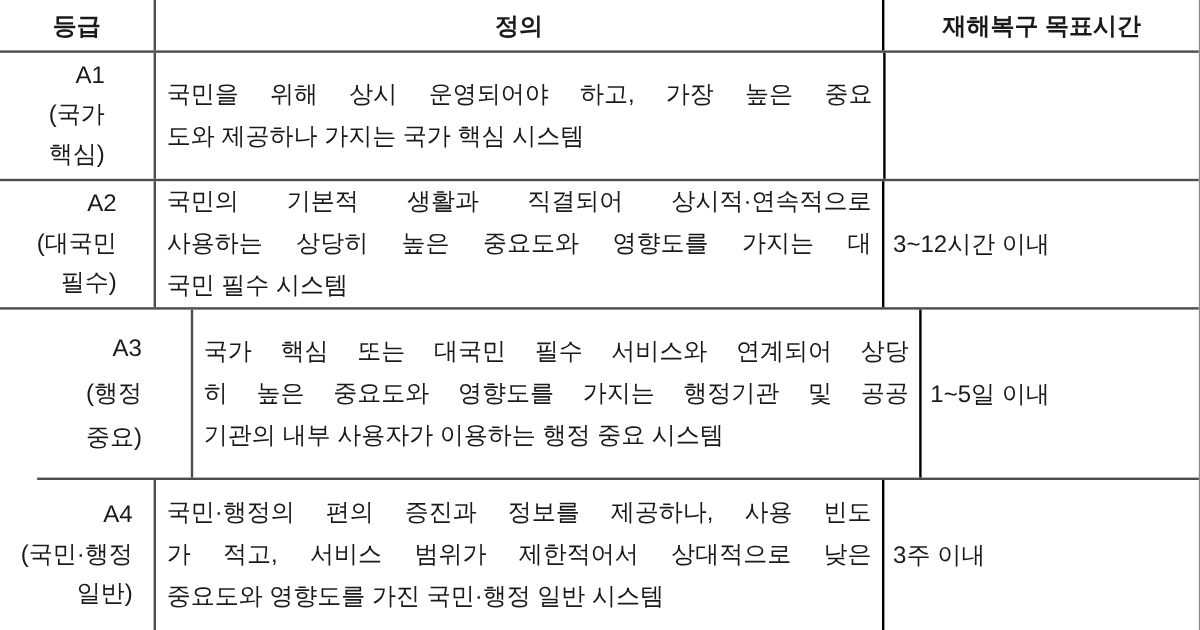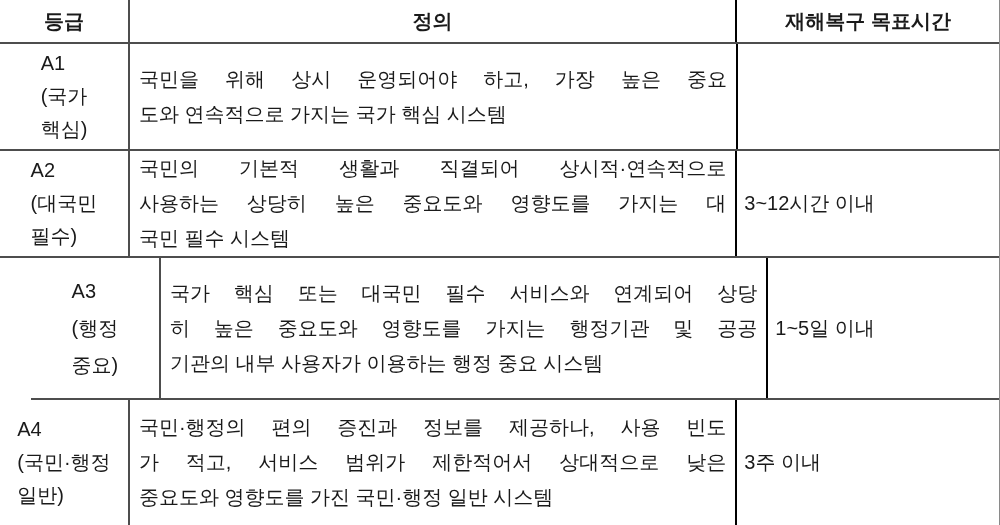--- a/index.html
+++ b/index.html
@@ -32,21 +32,21 @@
     font-size: 20px;
   }
 
   
   .c1 {
     width: 130px;
     border-right: 2px solid #4d4d4d;
     display: flex;
     align-items: center;
     justify-content: center;
-    text-align: left;
+    text-align: right;
   }
   .grade {
     white-space: pre-line;
     line-height: 33px;
   }
   .row.r3 .grade { line-height: 37px; }
 
   
   .c2 {
     width: 608px;
@@ -95,21 +95,21 @@
     <div class="cell c2 th">정의</div>
     <div class="cell c3 th">재해복구 목표시간</div>
   </div>
 
   <div class="row r1">
     <div class="cell c1 grade">A1
 (국가
 핵심)</div>
     <div class="cell c2">
       <div class="def-line">국민을 위해 상시 운영되어야 하고, 가장 높은 중요</div>
-      <div class="def-line last">도와 연속적으로 가지는 국가 핵심 시스템</div>
+      <div class="def-line last">도와 제공하나 가지는 국가 핵심 시스템</div>
     </div>
   </div>
 
   <div class="row r2">
     <div class="cell c1 grade">A2
 (대국민
 필수)</div>
     <div class="cell c2">
       <div class="def-line">국민의 기본적 생활과 직결되어 상시적·연속적으로</div>
       <div class="def-line">사용하는 상당히 높은 중요도와 영향도를 가지는 대</div>

